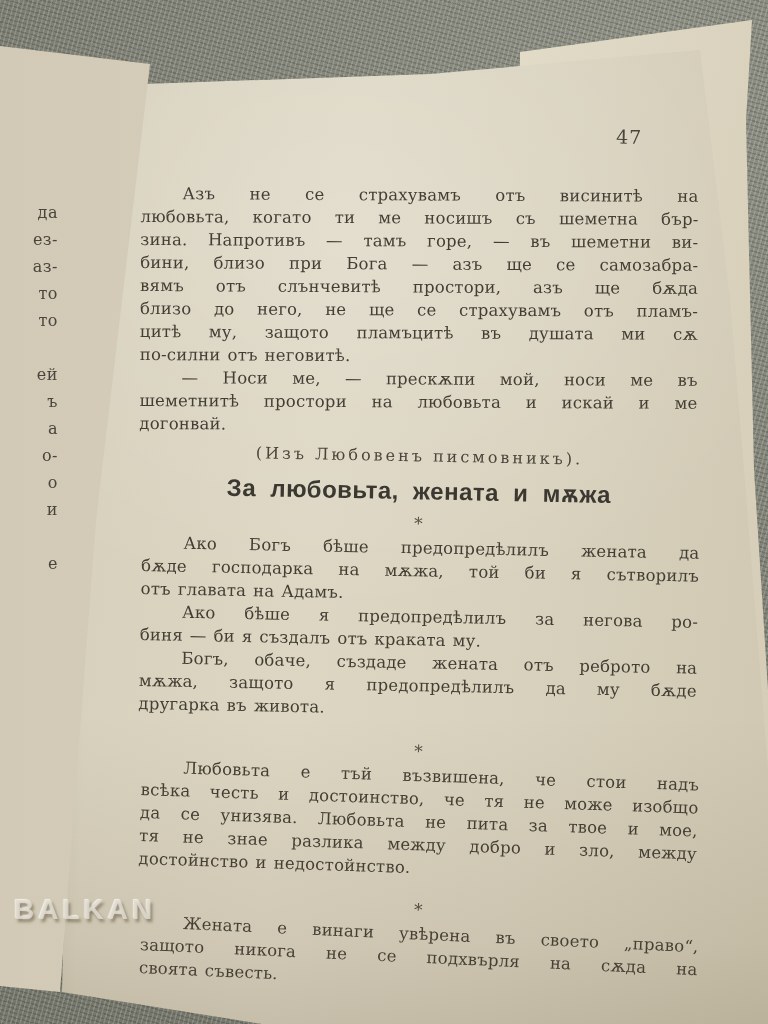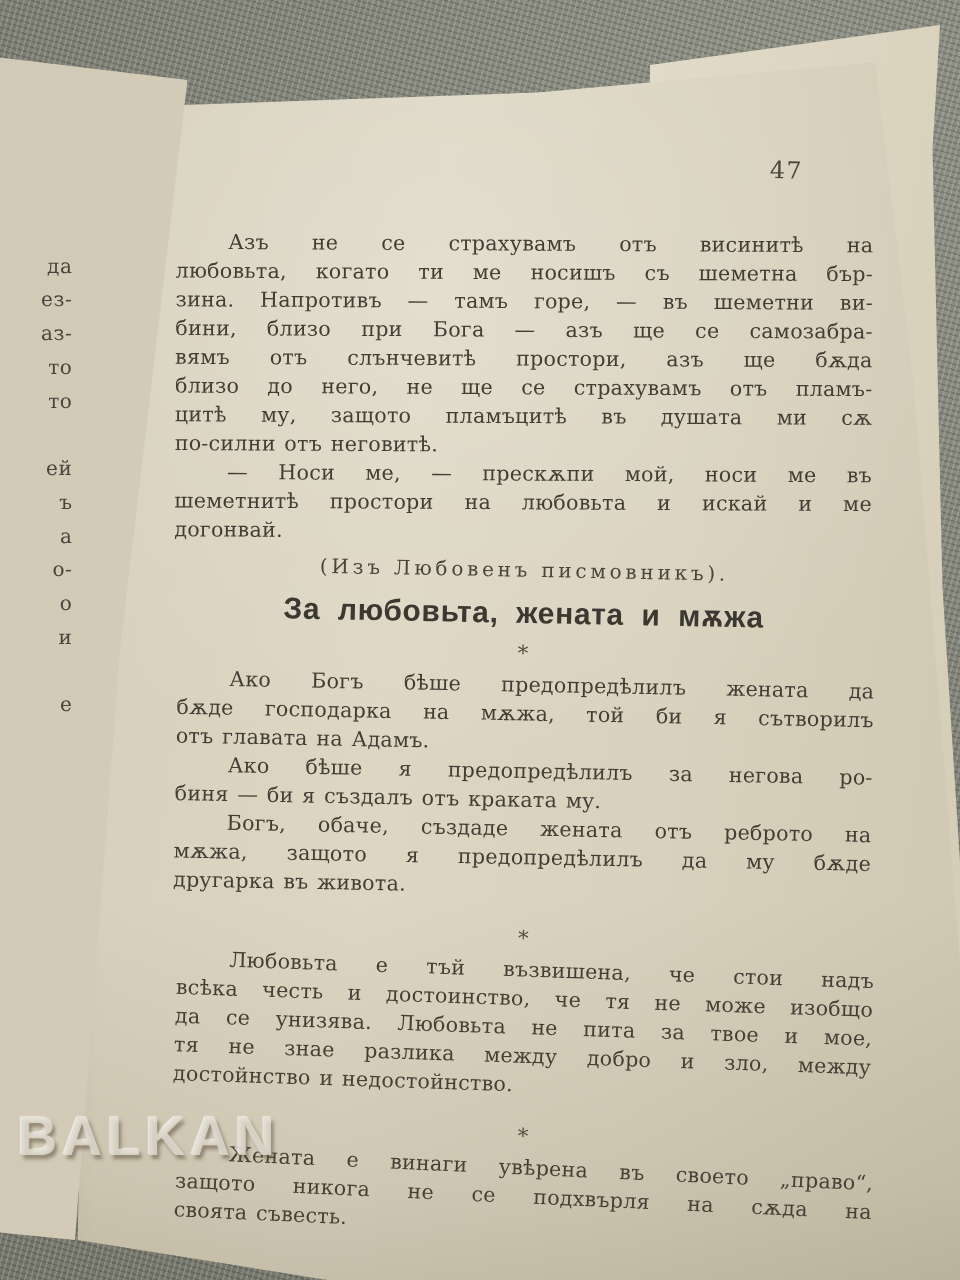--- a/index.html
+++ b/index.html
@@ -64,21 +64,21 @@
   .star{font-size:17px;line-height:20px;text-align:center;color:#555044;margin-top:7px;margin-bottom:3px;} .gap-m{height:10px;}
 
   
   .fragments{position:absolute;left:0;top:176px;width:58px;text-align:right;color:#4a453c;margin-top:23px;}
   .frag{font-size:16px;line-height:27px;min-height:27px;letter-spacing:0.5px;}
 
   
   .wm{position:absolute;left:4px;top:891px;z-index:50;pointer-events:none;
     font-family:"Liberation Sans",sans-serif;font-weight:700;color:rgba(225,220,207,0.82);
     text-shadow:2px 3px 3px rgba(92,80,60,0.55), -1px -1px 1px rgba(255,255,255,0.7);}
-  .wm1{font-size:44px;line-height:38px;letter-spacing:4px;margin-left:10px;}
+  .wm1{font-size:28px;line-height:38px;letter-spacing:4px;margin-left:10px;}
   .wm2{font-size:84px;line-height:78px;letter-spacing:2px;display:flex;align-items:center;}
   .wm-arrow{font-size:58px;line-height:58px;margin-left:12px;font-family:"DejaVu Sans",sans-serif;}
 </style>
 </head>
 <body>
 
 <div class="scene">
 
   <div class="sheet back-sheet"></div>
 

